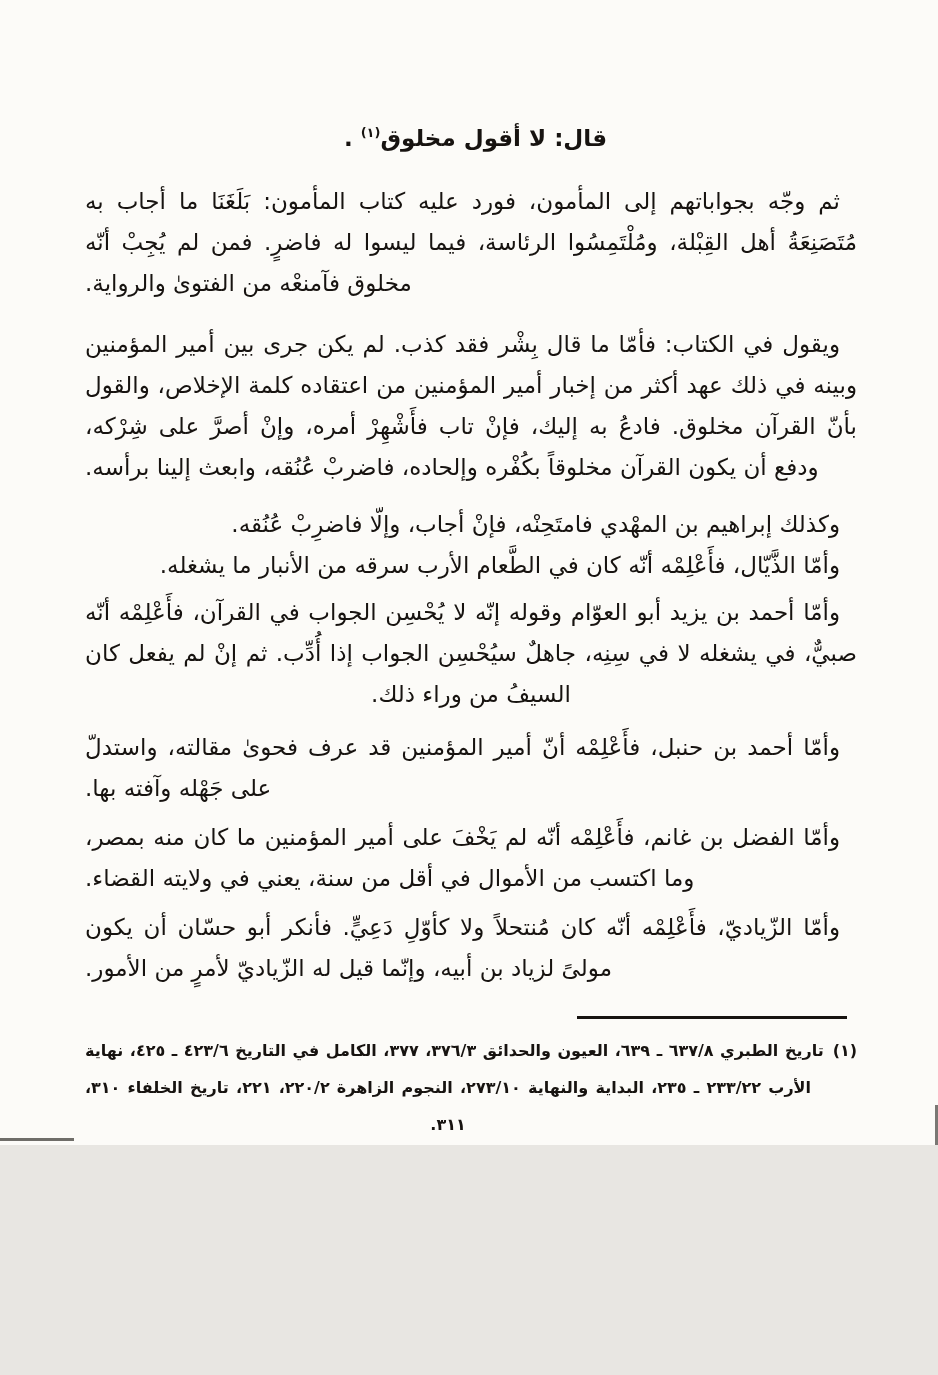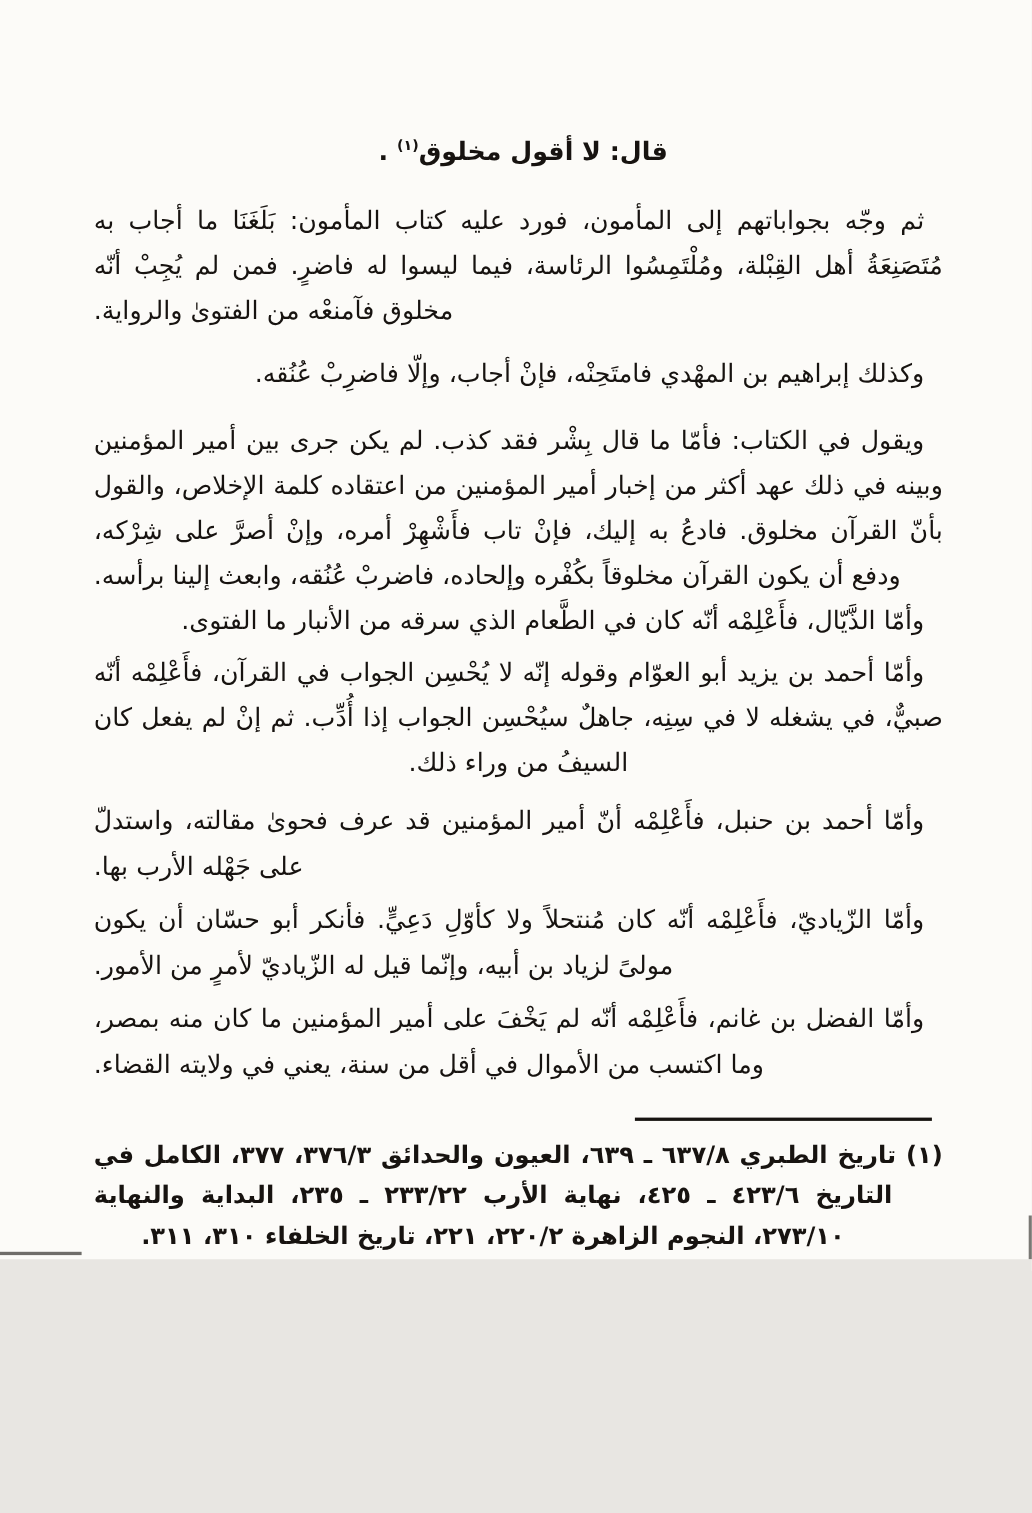--- a/index.html
+++ b/index.html
@@ -49,21 +49,21 @@
   .g12 { margin-top: 12px; }
   .g8  { margin-top: 8px; }
   .footnote-rule {
     width: 270px;
     height: 3px;
     background: var(--ink, #171310);
     margin: 27px 91px 13px auto;
   }
   .footnote {
     margin: 0 81px 0 85px;
-    font-size: 22px;
+    font-size: 16px;
     line-height: 37px;
     text-align: justify;
     text-align-last: center;
     padding-right: 46px;
     text-indent: -46px;
     font-weight: 600;
   }
   .fn-marker { margin-left: 9px; }
   .page-number {
     margin-top: 15px;
@@ -86,34 +86,34 @@
 <body>
 
 <div class="page">
 
   <div class="body-text">
 
     <p class="opening"><span>قال: لا أقول مخلوق</span><sup>(١)</sup><span> .</span></p>
 
     <p class="para g-after-opening">ثم وجّه بجواباتهم إلى المأمون، فورد عليه كتاب المأمون: بَلَغَنَا ما أجاب به مُتَصَنِعَةُ أهل القِبْلة، ومُلْتَمِسُوا الرئاسة، فيما ليسوا له فاضرٍ. فمن لم يُجِبْ أنّه مخلوق فآمنعْه من الفتوىٰ والرواية.</p>
 
+    <p class="para g20">ويقول في الكتاب: فأمّا ما قال بِشْر فقد كذب. لم يكن جرى بين أمير المؤمنين وبينه في ذلك عهد أكثر من إخبار أمير المؤمنين من اعتقاده كلمة الإخلاص، والقول بأنّ القرآن مخلوق. فادعُ به إليك، فإنْ تاب فأَشْهِرْ أمره، وإنْ أصرَّ على شِرْكه، ودفع أن يكون القرآن مخلوقاً بكُفْره وإلحاده، فاضربْ عُنُقه، وابعث إلينا برأسه.</p>
+
     <p class="para single g16">وكذلك إبراهيم بن المهْدي فامتَحِنْه، فإنْ أجاب، وإلّا فاضرِبْ عُنُقه.</p>
 
-    <p class="para g20">ويقول في الكتاب: فأمّا ما قال بِشْر فقد كذب. لم يكن جرى بين أمير المؤمنين وبينه في ذلك عهد أكثر من إخبار أمير المؤمنين من اعتقاده كلمة الإخلاص، والقول بأنّ القرآن مخلوق. فادعُ به إليك، فإنْ تاب فأَشْهِرْ أمره، وإنْ أصرَّ على شِرْكه، ودفع أن يكون القرآن مخلوقاً بكُفْره وإلحاده، فاضربْ عُنُقه، وابعث إلينا برأسه.</p>
 
-
-    <p class="para single">وأمّا الذَّيّال، فأَعْلِمْه أنّه كان في الطَّعام الذي سرقه من الأنبار ما الفتوى.</p>
+    <p class="para single">وأمّا الذَّيّال، فأَعْلِمْه أنّه كان في الطَّعام الأرب سرقه من الأنبار ما يشغله.</p>
 
     <p class="para last-center g6">وأمّا أحمد بن يزيد أبو العوّام وقوله إنّه لا يُحْسِن الجواب في القرآن، فأَعْلِمْه أنّه صبيٌّ، في يشغله لا في سِنِه، جاهلٌ سيُحْسِن الجواب إذا أُدِّب. ثم إنْ لم يفعل كان السيفُ من وراء ذلك.</p>
 
-    <p class="para g12">وأمّا أحمد بن حنبل، فأَعْلِمْه أنّ أمير المؤمنين قد عرف فحوىٰ مقالته، واستدلّ على جَهْله الأرب بها.</p>
+    <p class="para g12">وأمّا أحمد بن حنبل، فأَعْلِمْه أنّ أمير المؤمنين قد عرف فحوىٰ مقالته، واستدلّ على جَهْله وآفته بها.</p>
+
+    <p class="para g8">وأمّا الفضل بن غانم، فأَعْلِمْه أنّه لم يَخْفَ على أمير المؤمنين ما كان منه بمصر، وما اكتسب من الأموال في أقل من سنة، يعني في ولايته القضاء.</p>
 
     <p class="para g8">وأمّا الزّياديّ، فأَعْلِمْه أنّه كان مُنتحلاً ولا كأوّلِ دَعِيٍّ. فأنكر أبو حسّان أن يكون مولىً لزياد بن أبيه، وإنّما قيل له الزّياديّ لأمرٍ من الأمور.</p>
-
-    <p class="para g8">وأمّا الفضل بن غانم، فأَعْلِمْه أنّه لم يَخْفَ على أمير المؤمنين ما كان منه بمصر، وما اكتسب من الأموال في أقل من سنة، يعني في ولايته القضاء.</p>
 
   </div>
 
   <div class="footnote-rule"></div>
 
   <p class="footnote"><span class="fn-marker">(١)</span><span>تاريخ الطبري ٦٣٧/٨ ـ ٦٣٩، العيون والحدائق ٣٧٦/٣، ٣٧٧، الكامل في التاريخ ٤٢٣/٦ ـ ٤٢٥، نهاية الأرب ٢٣٣/٢٢ ـ ٢٣٥، البداية والنهاية ٢٧٣/١٠، النجوم الزاهرة ٢٢٠/٢، ٢٢١، تاريخ الخلفاء ٣١٠، ٣١١.</span></p>
 
   <div class="page-number">٢٣</div>
 
   <div class="edge-bottom-left"></div>

